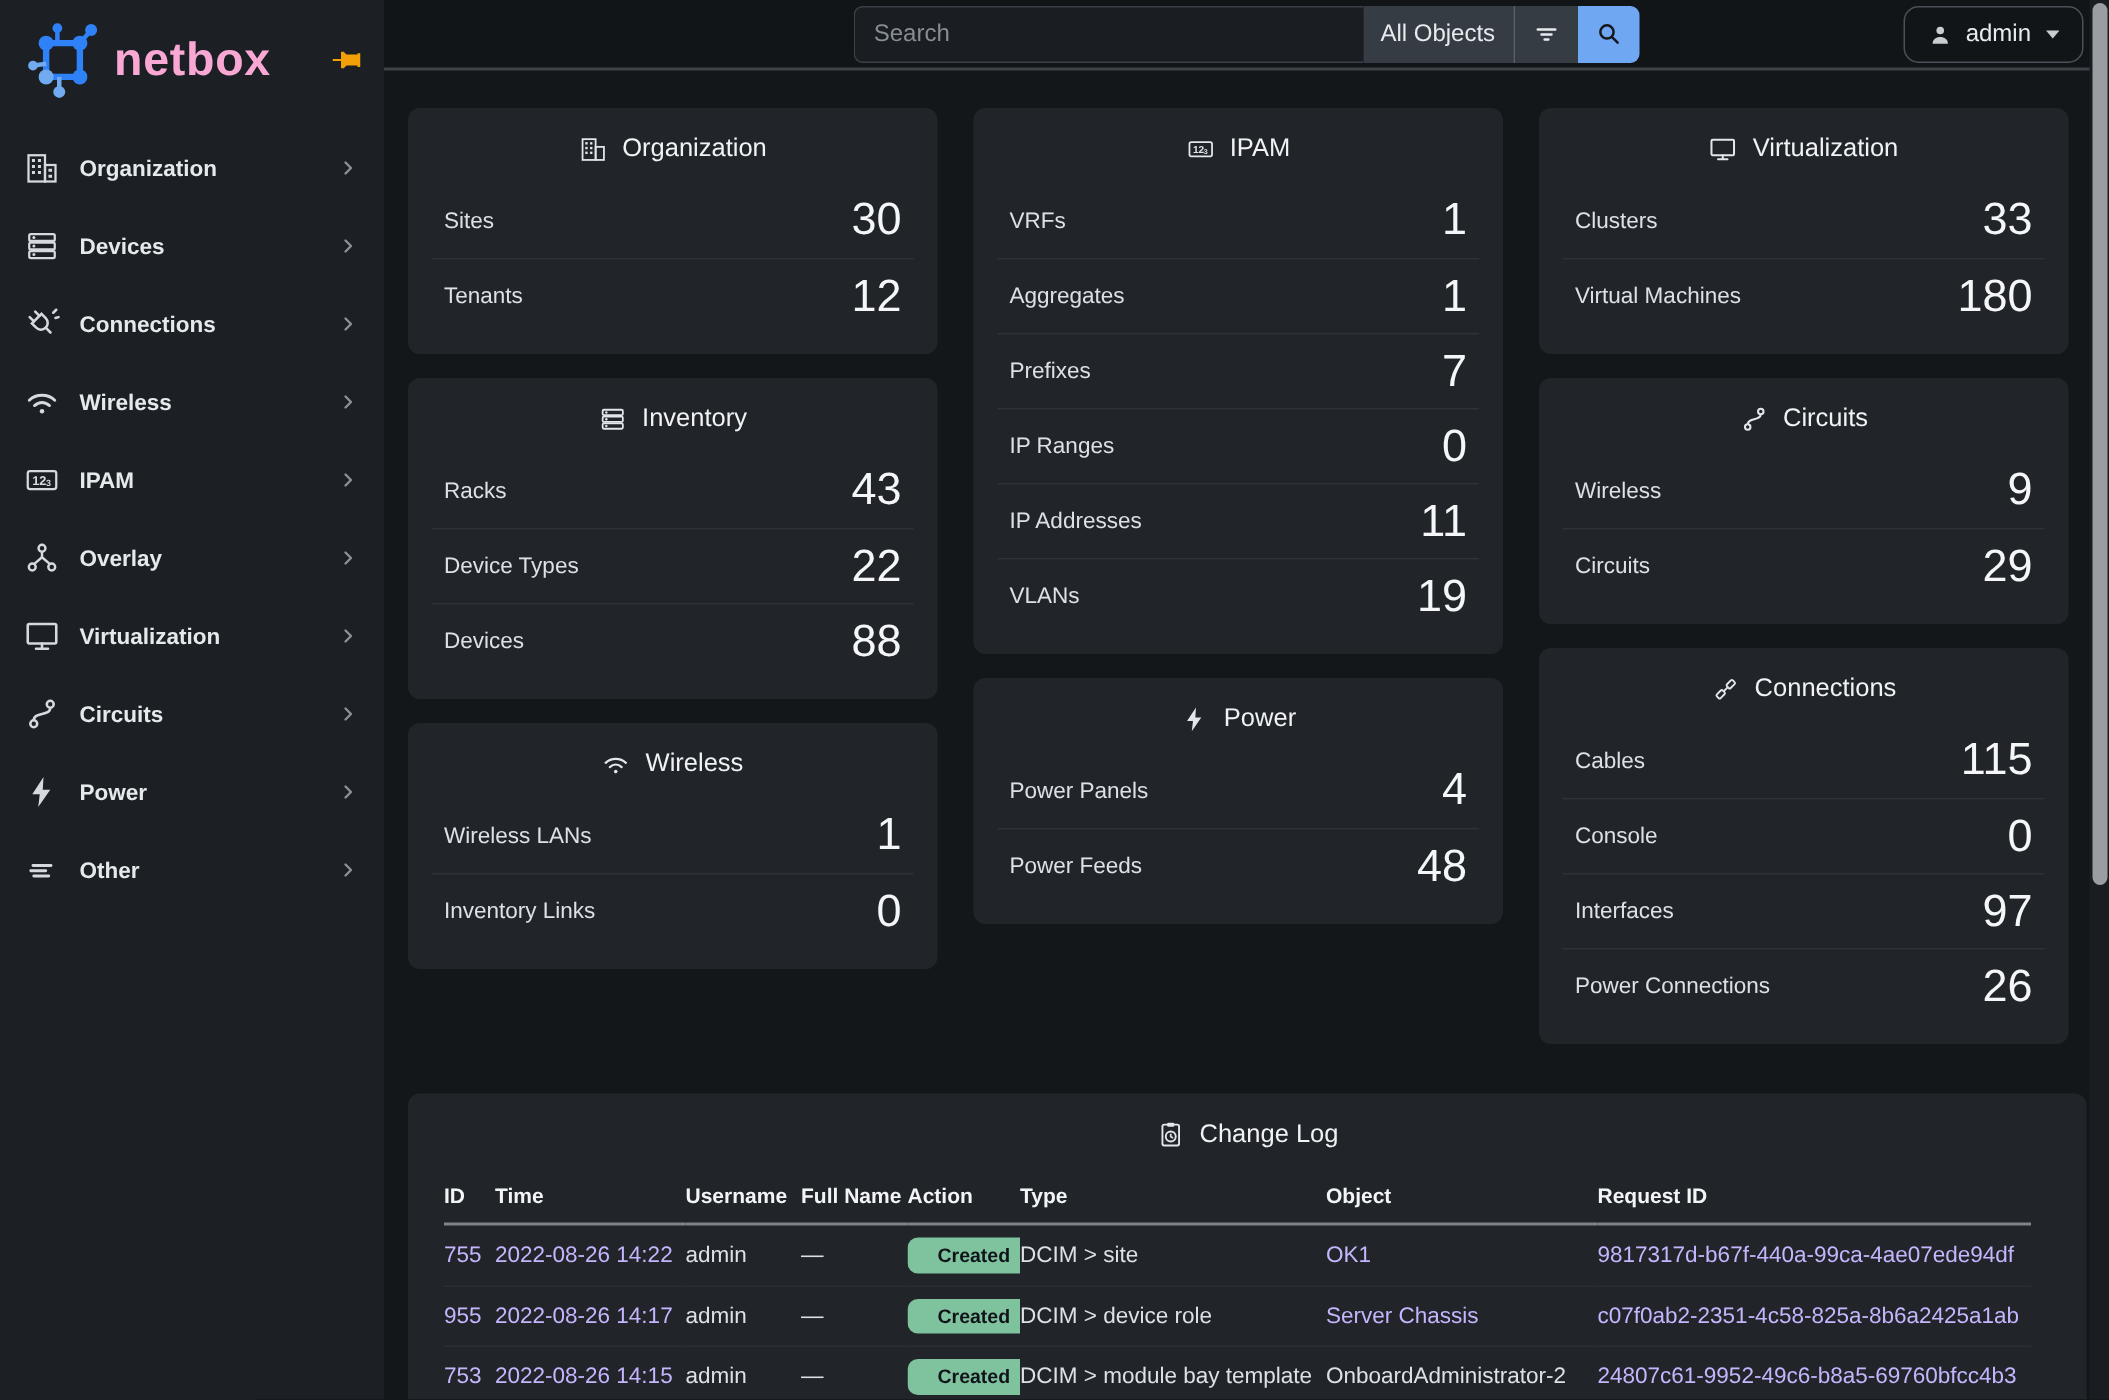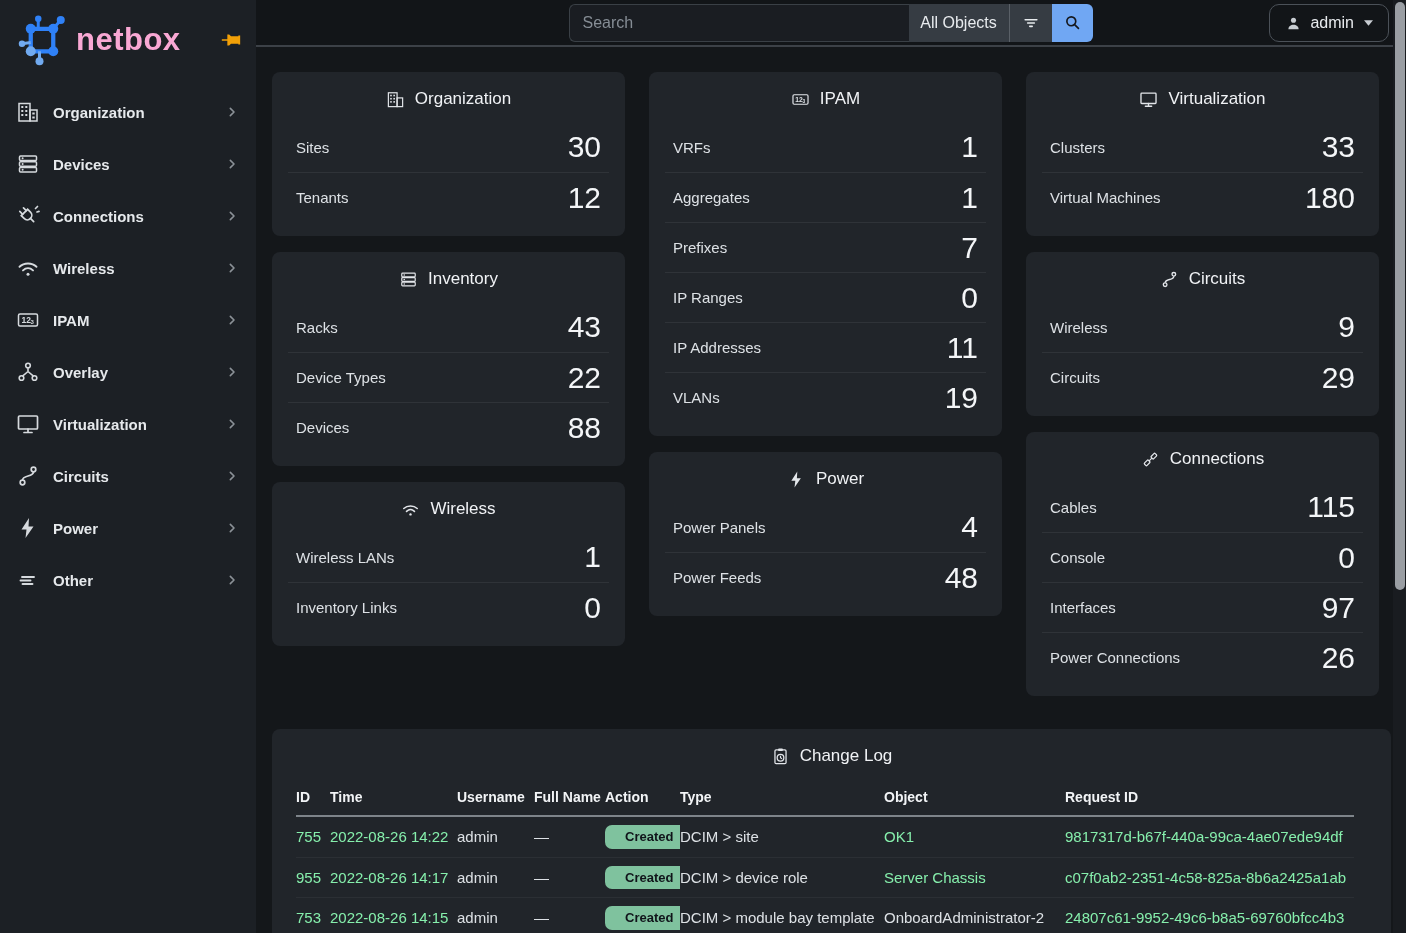--- a/index.html
+++ b/index.html
@@ -61,21 +61,21 @@
   .stat-row { height:50px; padding:0 8px; display:flex; align-items:center; justify-content:space-between; cursor:pointer; }
   .stat-row + .stat-row { border-top:1px solid #2f3338;gap:19px; }
   .stat-label { font-size:15px; color:#dde1e5; }
   .stat-value { font-size:30px; color:#f4f6f8; line-height:1;text-align:right; }
 
   
   .changelog { margin-top:33px; background:#21252a; border-radius:8px; padding-bottom:24px; }
   .cl-table { width:1058px; margin:4px 24px 0; border-collapse:collapse; table-layout:fixed; }
   .cl-table th { text-align:left; font-weight:700; font-size:14px; color:#f2f4f6; padding:6px 6px 10px 0; border-bottom:2px solid #7e848a; white-space:nowrap; overflow:hidden; }
   .cl-table td { font-size:15px; color:#dde1e5; padding:8px 6px 8px 0; border-bottom:1px solid #2b2f34; white-space:nowrap; overflow:hidden; }
-  .lnk { color:#86efac; text-decoration:none; cursor:pointer; }
+  .lnk { color:#c4b5fd; text-decoration:none; cursor:pointer; }
   .badge-success { display:inline-block; background:#7fc29e; color:#10141a; font-weight:700; font-size:13px; padding:4px 20px; border-radius:7px; line-height:1.2; }
 
   
   .scroll-track { position:absolute; right:0; top:0; width:13px; height:100%; background:#191c20; }
   .scroll-thumb { position:absolute; right:1.5px; top:2px; width:10px; height:588px; background:#9a9ea3; border-radius:6px; cursor:pointer; }
 
   svg { display:block; }
 </style>
 </head>
 <body>

